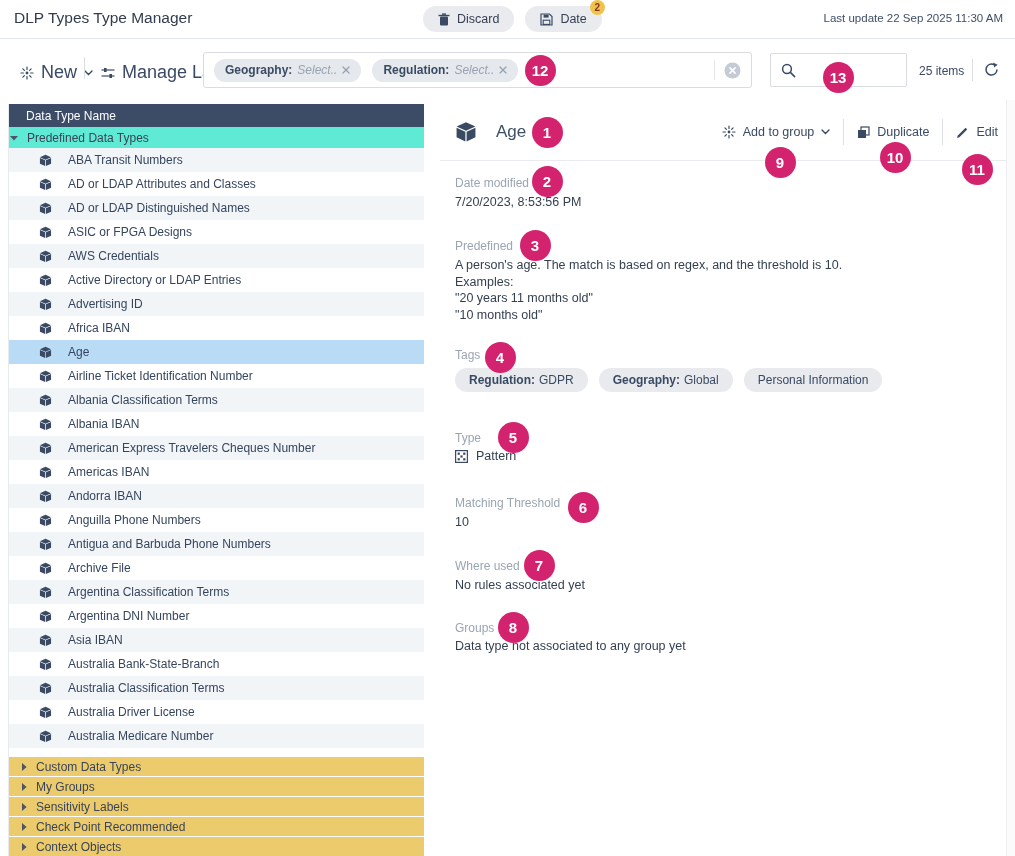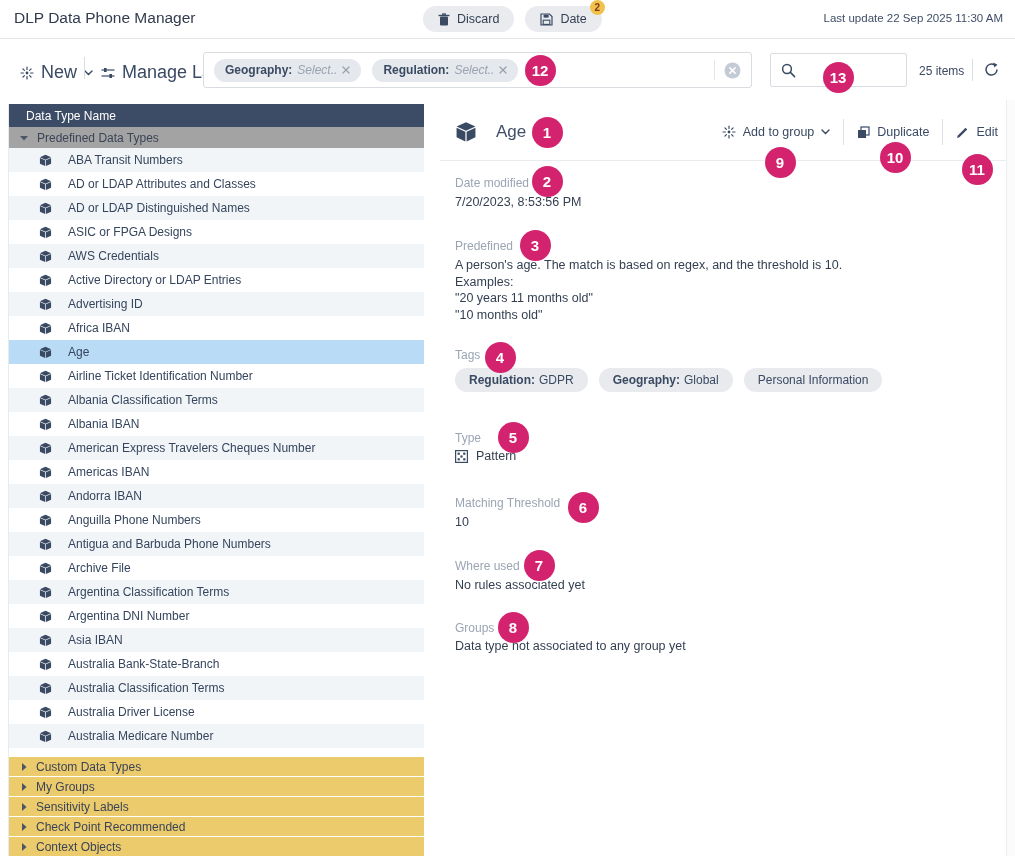--- a/index.html
+++ b/index.html
@@ -35,21 +35,21 @@
   .inner-vdiv { width:1px; height:20px; background:#e2e5e9; }
   .search-box { position:absolute; left:770px; top:53px; width:137px; height:34px; background:#fff;
                 border:1px solid #d9dce1; border-radius:2px; display:flex; align-items:center; padding:0 10px; gap:8px; }
   .search-box input { border:none; outline:none; width:80px; font-size:12px; font-family:"Liberation Sans",sans-serif; background:transparent; }
   .items-count { position:absolute; left:919px; top:64px; font-size:12px; color:#3a4a63; }
   .refresh-btn { position:absolute; left:984px; top:62px; cursor:pointer; }
 
   
   .sidebar { position:absolute; left:8px; top:104px; width:416px; border-left:1px solid #e8ebee; }
   .sb-header { height:23px; background:#3d4c66; color:#fff; font-size:12px; display:flex; align-items:center; padding-left:17px; }
-  .sb-group-top { height:21px; background:#a3a3a3; display:flex; align-items:center; gap:9px; padding-left:11px;
+  .sb-group-top { height:21px; background:#5eead4; display:flex; align-items:center; gap:9px; padding-left:1px;
                   font-size:12px; color:#3b4456; cursor:pointer; }
   .sb-row { height:24px; display:flex; align-items:center; gap:16px; padding-left:30px; font-size:12px; color:#35455d; cursor:pointer; background:#fff; }
   .sb-row.alt { background:#f2f5f8; }
   .sb-row.selected { background:#b9dbf6; }
   .sb-spacer { height:8px; background:#fff; }
   .sb-group { height:19px; background:#eccb6d; margin-top:1px; display:flex; align-items:center; gap:9px; padding-left:12px;
               font-size:12px; color:#3b4456; cursor:pointer; }
 
   
   .detail { position:absolute; left:440px; top:104px; width:566px; height:752px; }
@@ -73,21 +73,21 @@
   
   .callout { position:absolute; width:31px; height:31px; border-radius:50%; background:#d4236e; color:#fff;
              font-size:15px; font-weight:bold; display:flex; align-items:center; justify-content:center; z-index:20; }
 </style>
 </head>
 <body>
 
 <div class="page">
 
   <header class="topbar">
-    <div class="page-title">DLP Data Phone Manager</div>
+    <div class="page-title">DLP Types Type Manager</div>
     <div class="top-actions">
       <button class="btn-pill">
         <span class="icon">
             <svg width="12" height="13" viewBox="0 0 12 13">
               <rect x="2" y="3.6" width="8" height="9" rx="1" fill="#3a4a63"></rect>
               <rect x=".5" y="1.8" width="11" height="1.4" fill="#3a4a63"></rect>
               <rect x="4" y=".4" width="4" height="1.4" fill="#3a4a63"></rect>
             </svg>
           </span>
         <span>Discard</span>

